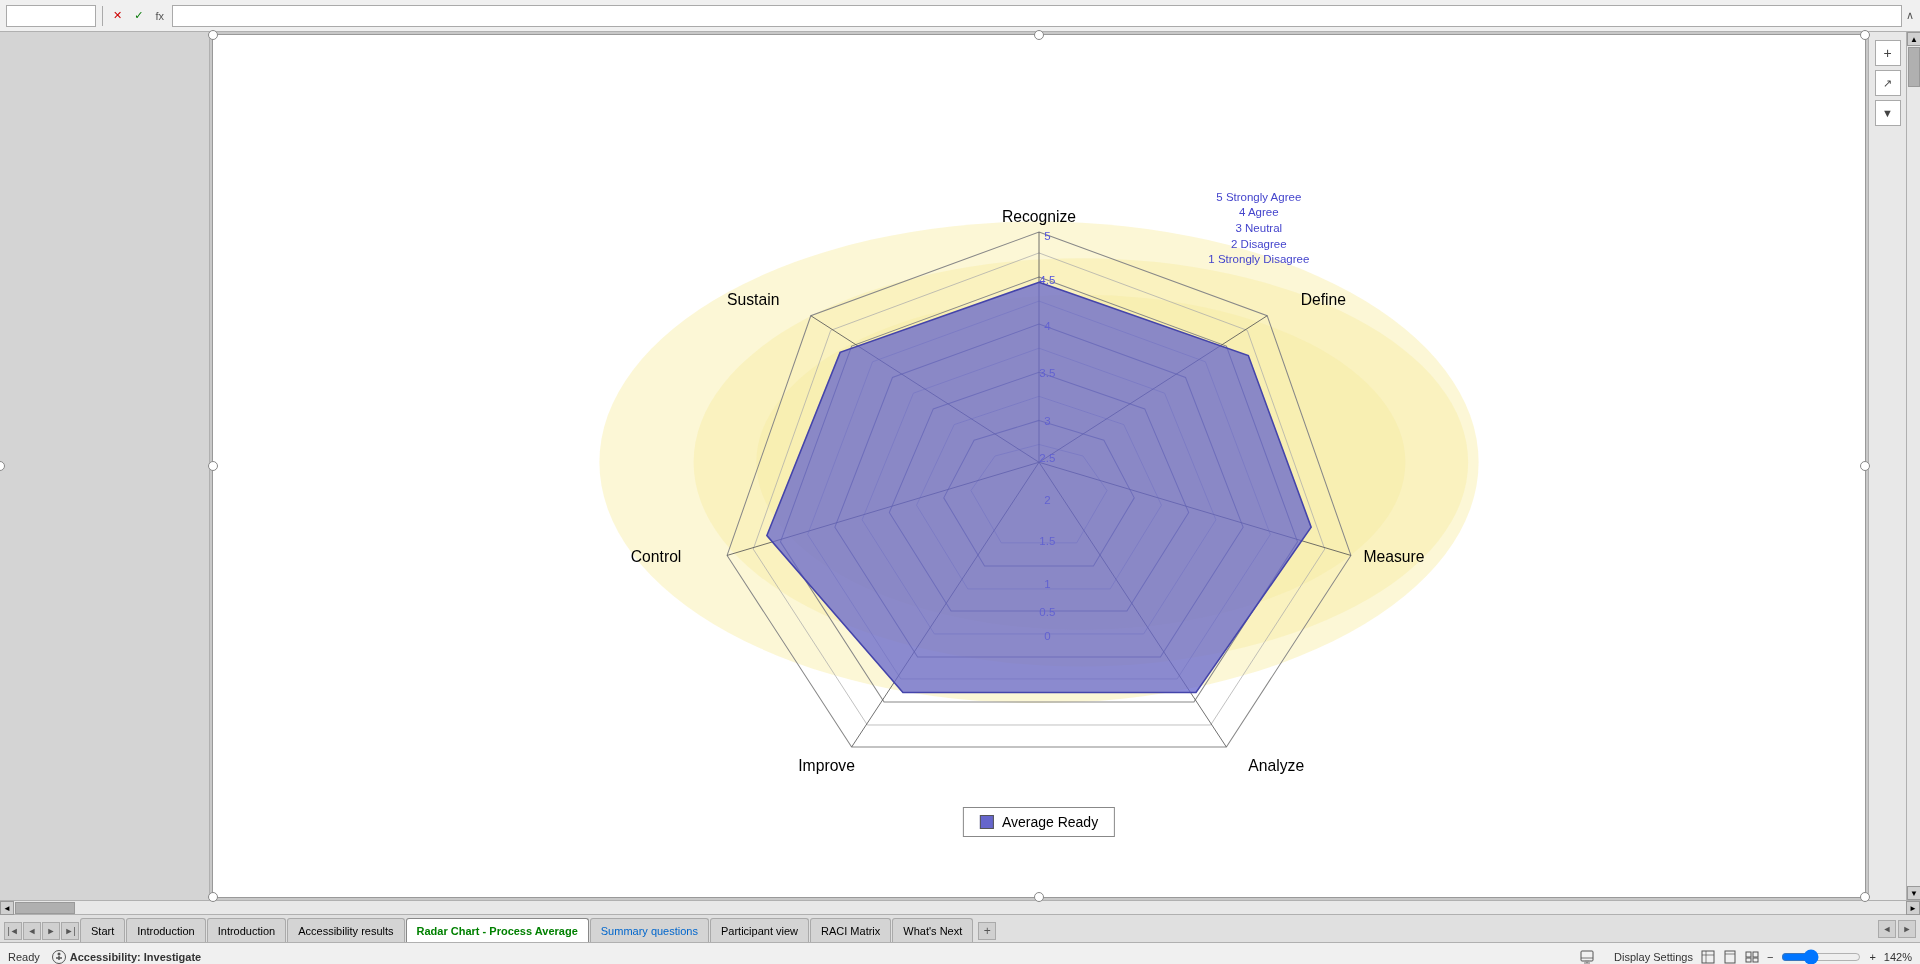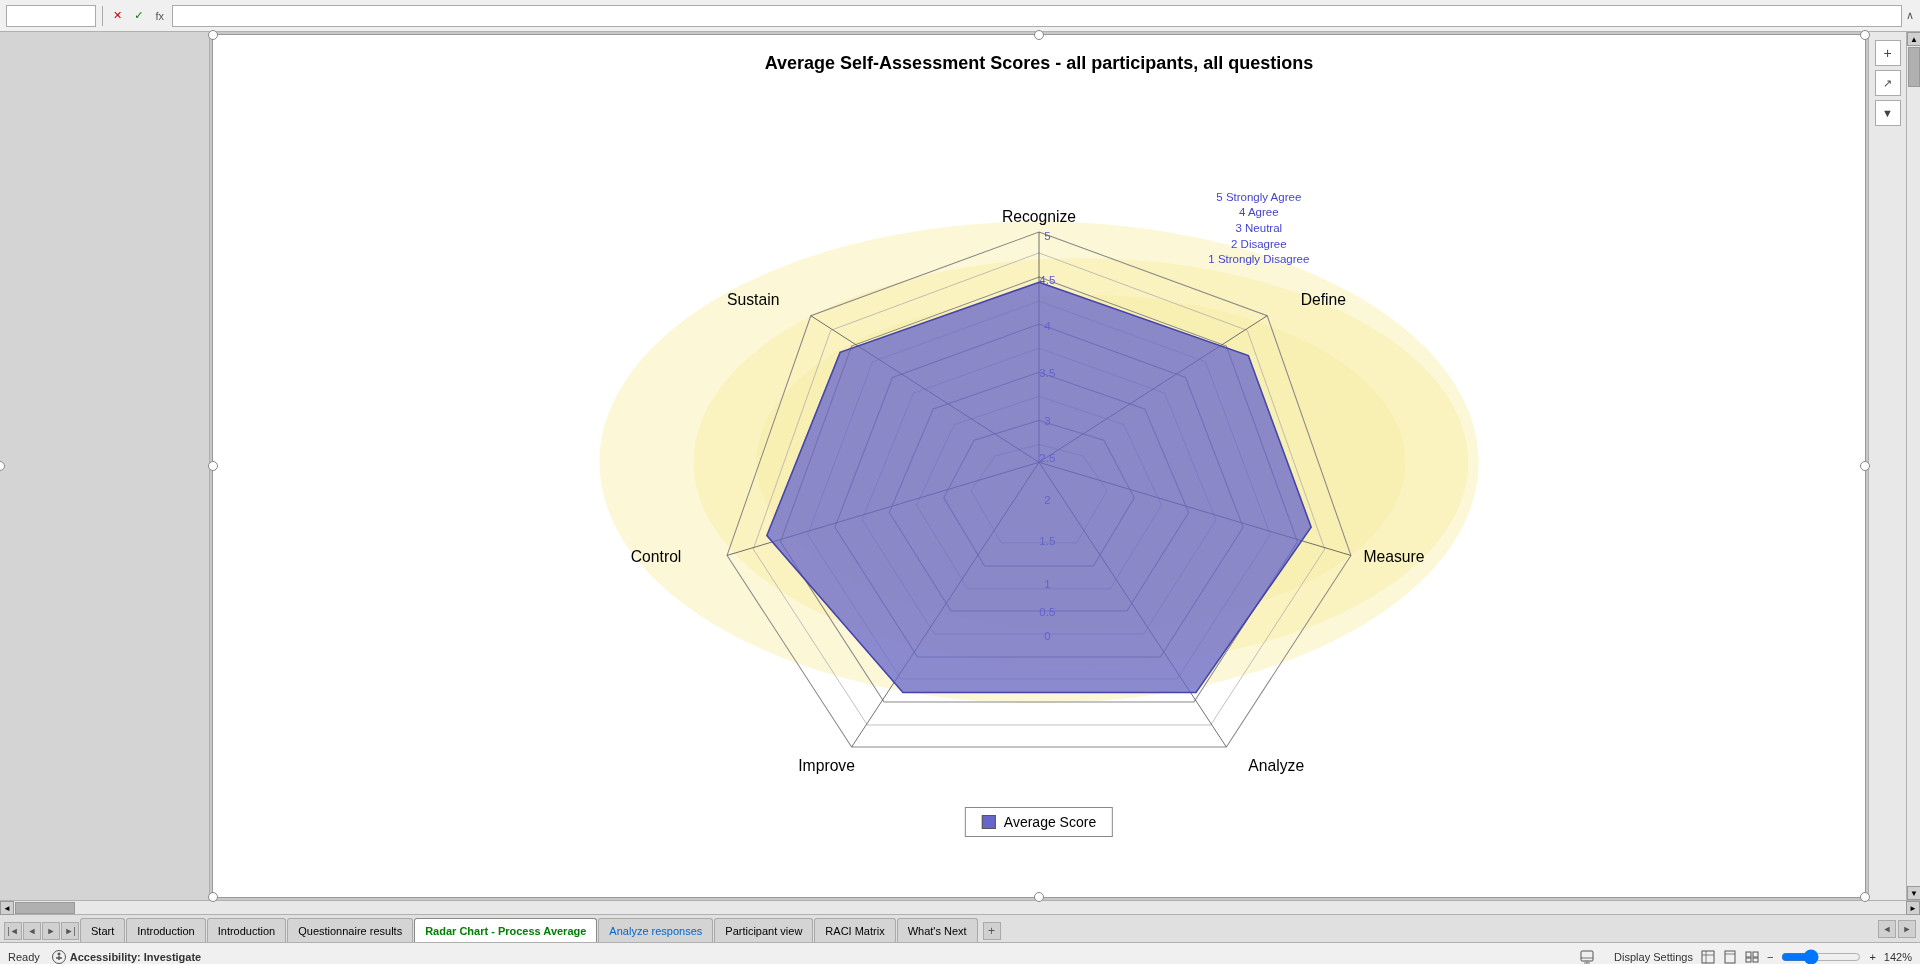--- a/index.html
+++ b/index.html
@@ -317,21 +317,20 @@
 
     <div class="resize-circle" style="top:-5px; left:50%; transform:translateX(-50%);"></div>
     <div class="resize-circle" style="bottom:-5px; left:50%; transform:translateX(-50%);"></div>
     <div class="resize-circle" style="top:50%; right:-5px; transform:translateY(-50%);"></div>
     <div class="resize-circle" style="top:50%; left:-5px; transform:translateY(-50%);"></div>
     <div class="resize-circle" style="top:-5px; right:-5px;"></div>
     <div class="resize-circle" style="bottom:-5px; right:-5px;"></div>
     <div class="resize-circle" style="top:-5px; left:-5px;"></div>
     <div class="resize-circle" style="bottom:-5px; left:-5px;"></div>
 
-    <div class="chart-title">Average Self-Assessment Scores - all participants, all questions</div>
 
     <svg viewBox="0 0 1100 700" style="width:100%; height:85%; position:absolute; top:40px; left:0;">
 
       <ellipse cx="550" cy="370" rx="420" ry="230" fill="#f5e88a" opacity="0.35"></ellipse>
       <ellipse cx="590" cy="370" rx="370" ry="195" fill="#f5e88a" opacity="0.3"></ellipse>
       <ellipse cx="590" cy="370" rx="310" ry="160" fill="#f5e88a" opacity="0.25"></ellipse>
 
       <g id="radar-grid" stroke="#555" stroke-width="0.8" fill="none">
 
         <polygon points="550,150 768,230 848,459 729,642 371,642 252,459 332,230" fill="none" stroke="#888" stroke-width="1"></polygon>
@@ -404,21 +403,21 @@
 
       <text x="760" y="120" text-anchor="middle" font-size="11" font-family="Arial" fill="#4444cc">5 Strongly Agree</text>
       <text x="760" y="135" text-anchor="middle" font-size="11" font-family="Arial" fill="#4444cc">4 Agree</text>
       <text x="760" y="150" text-anchor="middle" font-size="11" font-family="Arial" fill="#4444cc">3 Neutral</text>
       <text x="760" y="165" text-anchor="middle" font-size="11" font-family="Arial" fill="#4444cc">2 Disagree</text>
       <text x="760" y="180" text-anchor="middle" font-size="11" font-family="Arial" fill="#4444cc">1 Strongly Disagree</text>
     </svg>
 
     <div class="chart-legend">
       <div class="legend-color-box"></div>
-      <span>Average Score</span>
+      <span>Average Ready</span>
     </div>
   </div>
 
   <div class="right-sidebar">
     <div class="chart-btn">+</div>
     <div class="chart-btn" style="font-size:11px;">↗</div>
     <div class="chart-btn" style="font-size:11px;">▼</div>
   </div>
 
   <div class="right-scrollbar">
@@ -440,23 +439,23 @@
 
 <div class="tab-bar">
   <div class="tab-nav-btn">|◄</div>
   <div class="tab-nav-btn">◄</div>
   <div class="tab-nav-btn">►</div>
   <div class="tab-nav-btn">►|</div>
 
   <div class="tab">Start</div>
   <div class="tab">Introduction</div>
   <div class="tab">Introduction</div>
-  <div class="tab">Questionnaire results</div>
+  <div class="tab">Accessibility results</div>
   <div class="tab active">Radar Chart - Process Average</div>
-  <div class="tab cyan">Analyze responses</div>
+  <div class="tab cyan">Summary questions</div>
   <div class="tab">Participant view</div>
   <div class="tab">RACI Matrix</div>
   <div class="tab">What's Next</div>
 
   <div class="tab-add-btn">+</div>
   <div class="tab-spacer"></div>
   <div class="tab-right-nav">
     <div class="tab-nav-btn">◄</div>
     <div class="tab-nav-btn">►</div>
   </div>

